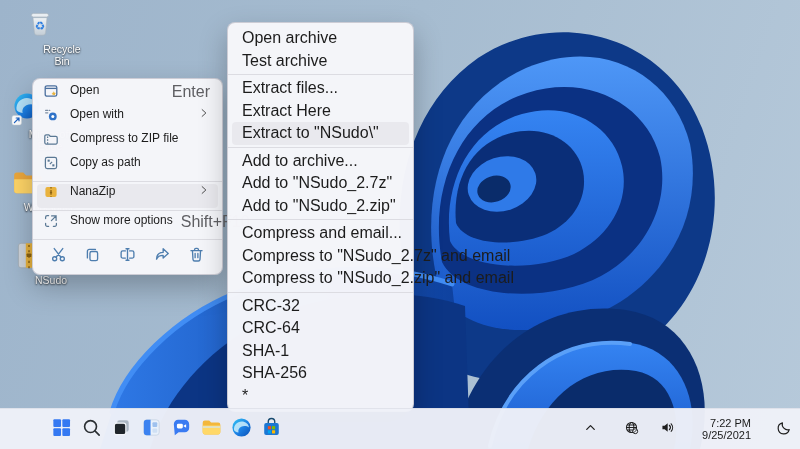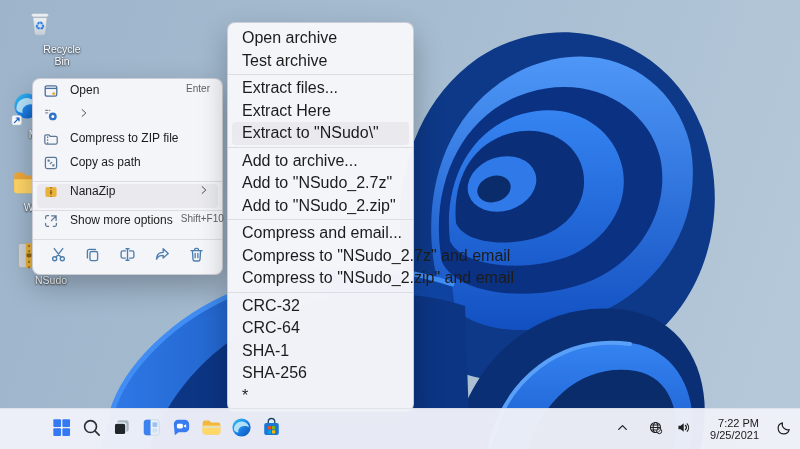--- a/index.html
+++ b/index.html
@@ -19,39 +19,39 @@
   .menu{position:absolute;background:rgba(246,246,250,.98);border:1px solid rgba(130,130,145,.35);
     border-radius:8px;box-shadow:0 12px 28px rgba(0,0,0,.25);padding:4px;box-sizing:border-box;}
   #main-menu{left:32px;top:78px;width:191px;z-index:20;}
   #submenu{left:227px;top:22px;width:187px;z-index:30;}
   .menu-row{display:flex;align-items:flex-start;height:24px;padding:0 8px 0 6px;border-radius:4px;
     font-size:12px;color:#1c1c1c;cursor:default;}
   .menu-row.hl,.sm-row.hl{background:#e9e9ee;}
   .mi-icon{width:16px;height:16px;margin-right:11px;flex:none;display:flex;}
   .mi-icon svg{width:16px;height:16px;}
   .mi-label{flex:1;white-space:nowrap;}
-  .mi-short{font-size:10px;color:#5f5f63;margin-left:8px;}
+  .mi-short{font-size:16px;color:#5f5f63;margin-left:8px;}
   .mi-chev{margin-left:8px;display:flex;}
   .mi-chev svg{width:12px;height:12px;}
   .menu-sep{height:1px;background:#dcdce2;margin:2px -4px;}
   .sm-row{display:flex;align-items:center;height:22.5px;padding:0 10px;border-radius:4px;
     font-size:16px;color:#1c1c1c;white-space:nowrap;cursor:default;}
   .quick-row{display:flex;justify-content:space-around;align-items:center;height:28px;padding:0 4px;}
   .qa-btn{width:26px;height:26px;border:none;background:transparent;border-radius:4px;
     display:flex;align-items:center;justify-content:center;padding:0;cursor:default;}
   .qa-btn svg{width:17px;height:17px;}
 
   
   .taskbar{position:absolute;left:0;right:0;bottom:0;height:40px;background:rgba(238,241,248,.97);
     border-top:1px solid rgba(120,130,150,.12);z-index:40;}
   .tb-left{position:absolute;left:46px;top:0;height:100%;display:flex;align-items:center;}
   .tb-btn{width:30px;height:34px;display:flex;align-items:center;justify-content:center;
     background:transparent;border:none;border-radius:6px;padding:0;cursor:default;}
   .tb-btn svg{width:23px;height:23px;}
-  .tray{position:absolute;right:6px;top:0;height:100%;display:flex;align-items:center;gap:9px;}
+  .tray{position:absolute;right:6px;top:0;height:100%;display:flex;align-items:center;gap:17px;}
   .tray-btn{background:transparent;border:none;padding:2px;display:flex;border-radius:4px;cursor:default;}
   .tray-btn svg{width:15px;height:15px;}
   .tray-btn.moon svg{width:16px;height:16px;}
   .tray-btn.first{margin-right:5px;}
   .clock{font-size:11px;line-height:12.5px;text-align:right;color:#1a1a1a;margin:0 6px 0 8px;cursor:default;}
 </style>
 </head>
 <body>
 
 <div class="stage">
@@ -158,20 +158,21 @@
           <span class="mi-short">Enter</span>
         </div>
         <div class="menu-row">
           <span class="mi-icon">
             <svg viewBox="0 0 16 16">
               <path d="M2.6 3.4h4.2M2.6 5.8h2.6" stroke="#7d8ea3" stroke-width="1.2" stroke-linecap="round" stroke-dasharray="2.2 1.6"></path>
               <circle cx="9.8" cy="9.4" r="3.9" fill="#2f72c8"></circle>
               <circle cx="9.8" cy="9.4" r="1.5" fill="#fff"></circle>
             </svg>
           </span>
+          <span class="mi-label">Open with</span>
           <span class="mi-chev">
             <svg viewBox="0 0 16 16">
               <path d="M5.5 3.5 10.5 8l-5 4.5" fill="none" stroke="#4b4b4b" stroke-width="1.3" stroke-linecap="round" stroke-linejoin="round"></path>
             </svg>
           </span>
         </div>
         <div class="menu-row">
           <span class="mi-icon">
             <svg viewBox="0 0 16 16">
               <path d="M1.8 5.2a1.4 1.4 0 0 1 1.4-1.4h2.6l1.4 1.5h5.6a1.4 1.4 0 0 1 1.4 1.4v4.9a1.4 1.4 0 0 1-1.4 1.4H3.2a1.4 1.4 0 0 1-1.4-1.4Z" fill="none" stroke="#5a7894" stroke-width="1.25"></path>

